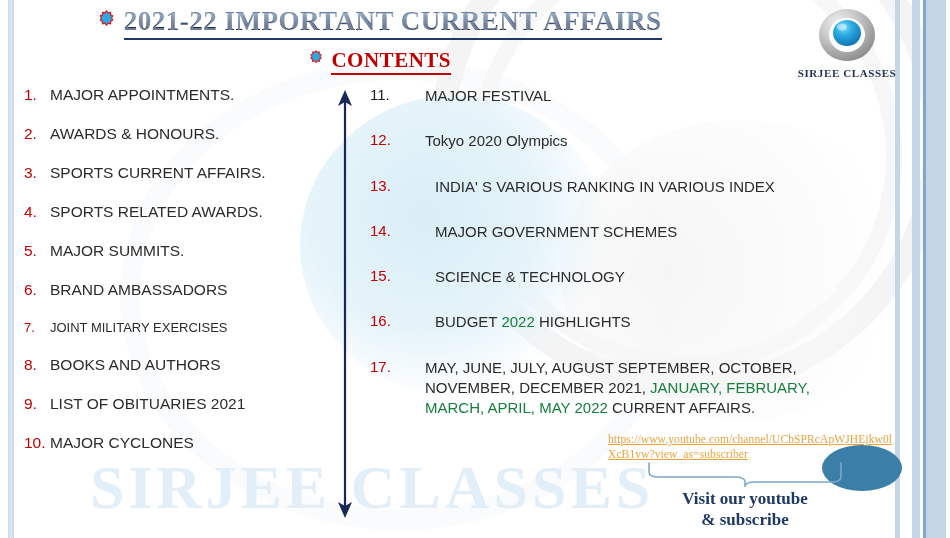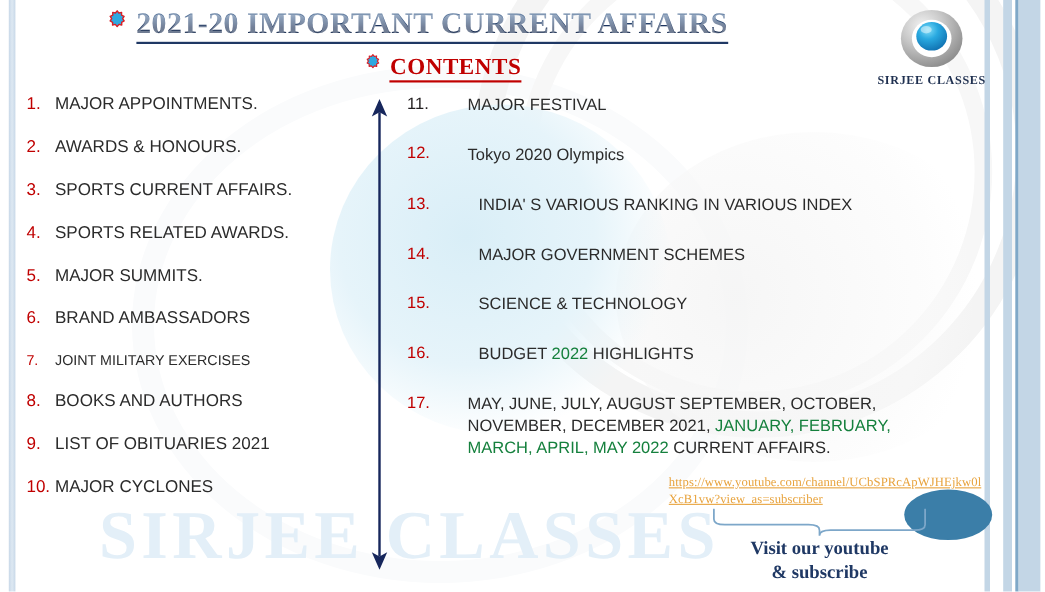--- a/index.html
+++ b/index.html
@@ -106,21 +106,20 @@
     -webkit-background-clip:text;
     background-clip:text;
     -webkit-text-fill-color:transparent;
     border-bottom:2px solid #1f3864;
     padding-bottom:1px;
     text-shadow:0 1px 0 rgba(255,255,255,0.4);
   }
   .contents-row{
     position:absolute;left:0;top:48px;width:760px;
     text-align:center;
-    padding-left:23px;
   }
   .contents-title{
     display:inline-block;vertical-align:middle;
     font-family:"Liberation Serif", serif;
     font-size:21px;font-weight:bold;letter-spacing:0.5px;
     color:#c00000;
     border-bottom:2px solid #c00000;
   }
 
   
@@ -235,21 +234,21 @@
     <div class="er-bar er4"></div>
     <div class="er-bar er5"></div>
   </div>
 
   <div class="title-row">
     <span class="star-icon">
       <svg width="17" height="17" viewBox="0 0 24 24">
         <path d="M12 1.2 14.2 4.0 17.7 3.2 17.6 6.8 20.9 8.3 19.0 11.3 21.0 14.2 17.8 15.9 17.9 19.5 14.4 18.6 12 21.4 9.6 18.6 6.1 19.5 6.2 15.9 3.0 14.2 5.0 11.3 3.1 8.3 6.4 6.8 6.3 3.2 9.8 4.0Z" fill="#2ea8e0" stroke="#d81f26" stroke-width="1.8" stroke-linejoin="round"></path>
       </svg>
     </span>
-    <span class="main-title">2021-20  IMPORTANT CURRENT AFFAIRS</span>
+    <span class="main-title">2021-22  IMPORTANT CURRENT AFFAIRS</span>
   </div>
 
   <div class="contents-row">
     <span class="star-icon">
       <svg width="14" height="14" viewBox="0 0 24 24">
         <path d="M12 1.2 14.2 4.0 17.7 3.2 17.6 6.8 20.9 8.3 19.0 11.3 21.0 14.2 17.8 15.9 17.9 19.5 14.4 18.6 12 21.4 9.6 18.6 6.1 19.5 6.2 15.9 3.0 14.2 5.0 11.3 3.1 8.3 6.4 6.8 6.3 3.2 9.8 4.0Z" fill="#2ea8e0" stroke="#d81f26" stroke-width="1.8" stroke-linejoin="round"></path>
       </svg>
     </span>
     <span class="contents-title">CONTENTS</span>
   </div>

